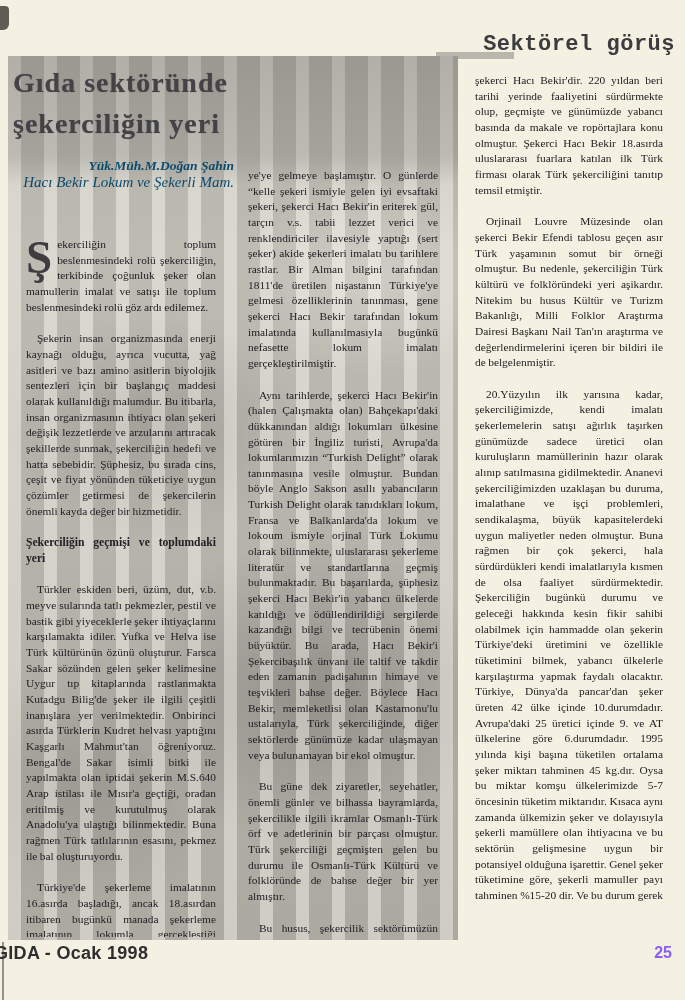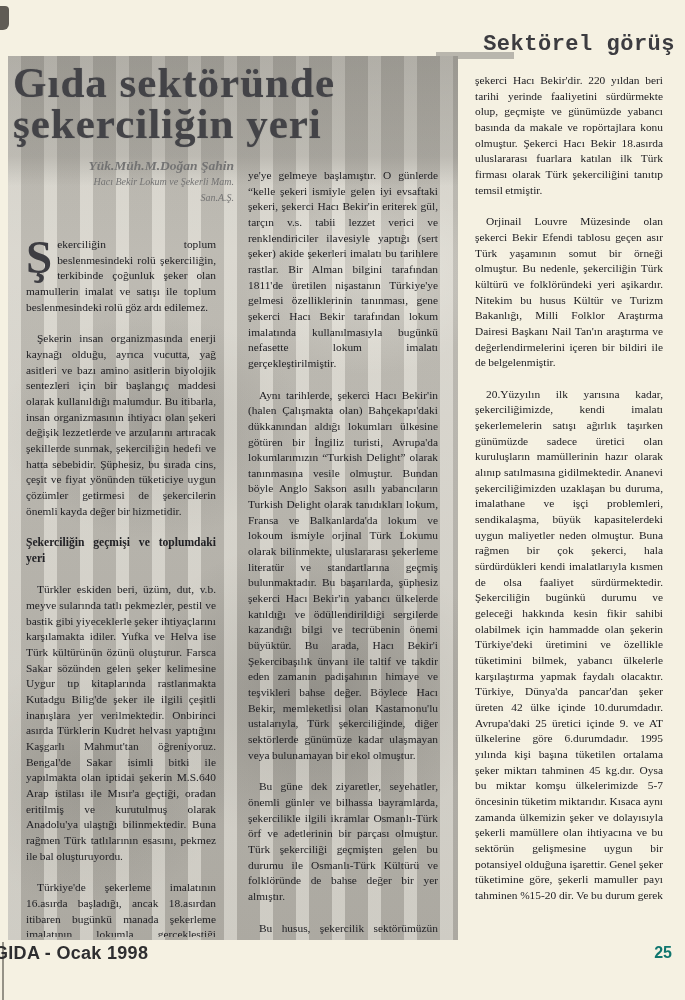--- a/index.html
+++ b/index.html
@@ -39,30 +39,30 @@
       repeating-linear-gradient(90deg, rgba(248,246,238,.40) 0px, rgba(248,246,238,.40) 13px, rgba(110,108,102,.10) 13px, rgba(110,108,102,.10) 36px),
       radial-gradient(ellipse 220px 160px at 32% 42%, rgba(80,78,74,.22), rgba(80,78,74,0) 70%),
       radial-gradient(ellipse 260px 220px at 68% 72%, rgba(60,58,54,.28), rgba(60,58,54,0) 70%),
       radial-gradient(ellipse 200px 180px at 18% 82%, rgba(90,88,82,.24), rgba(90,88,82,0) 70%),
       radial-gradient(ellipse 180px 140px at 80% 25%, rgba(245,243,235,.45), rgba(245,243,235,0) 70%),
       linear-gradient(180deg, #bcb9b1 0%, #c7c4bc 22%, #bebbb3 55%, #b3b0a8 100%);
   }
   
   .title {
     position:absolute; left:13px; top:62px; width:445px; margin:0;
-    font-size:43px; line-height:41px; font-weight:bold;
+    font-size:28px; line-height:41px; font-weight:bold;
     letter-spacing:1px; color:#434347;
     text-shadow:0 0 1px rgba(67,67,71,.5);
   }
   .author-block {
     position:absolute; left:10px; top:157px; width:224px;
-    text-align:right; color:#737373;
+    text-align:right; color:#0c4a6e;
   }
   .author-name { font-weight:bold; font-style:italic; font-size:13.5px; line-height:17px; }
-  .author-affil { font-style:italic; font-size:10px; line-height:16px; }
+  .author-affil { font-style:italic; font-size:15px; line-height:16px; }
   
   .col {
     position:absolute; width:222px;
     font-size:11.4px; line-height:15.65px;
     text-align:justify; color:#212125;
     word-spacing:-0.4px; overflow:hidden;
   }
   .col-left  { left:10px;  top:221px; height:716px; }
   .col-mid   { left:232px; top:152px; height:785px; }
   .col-right { left:459px; top:57px;  width:220px; height:850px; }
@@ -75,42 +75,41 @@
   }
   
   .footer-left {
     position:absolute; left:-6px; top:943px;
     font-family:"Liberation Sans", sans-serif;
     font-weight:bold; font-size:18px; color:#2e2e30; letter-spacing:.3px;
   }
   .page-number {
     position:absolute; right:13px; top:944px;
     font-family:"Liberation Sans", sans-serif;
-    font-weight:bold; font-size:16px; color:#0f766e;
+    font-weight:bold; font-size:16px; color:#8b5cf6;
   }
 </style>
 </head>
 <body>
 
 <div class="page">
 
   <div class="corner-mark"></div>
   <div class="edge-line"></div>
 
   <div class="header-rule"></div>
   <div class="header-text">Sektörel görüş</div>
 
   <div class="photo"></div>
 
   <h1 class="title"><span>Gıda sektöründe</span><br><span>şekerciliğin yeri</span></h1>
 
   <div class="author-block">
     <div class="author-name">Yük.Müh.M.Doğan Şahin</div>
     <div class="author-affil">Hacı Bekir Lokum ve Şekerli Mam.</div>
-    <div class="author-affil">San.A.Ş.</div>
   </div>
 
   <div class="col col-left">
     <p class="p"><span class="dropcap">Ş</span><span>ekerciliğin toplum beslenmesindeki rolü şekerciliğin, terkibinde çoğunluk şeker olan mamullerin imalat ve satışı ile toplum beslenmesindeki rolü göz ardı edilemez.</span></p>
     <p class="p indent">Şekerin insan organizmasında enerji kaynağı olduğu, ayrıca vucutta, yağ asitleri ve bazı amino asitlerin biyolojik sentezleri için bir başlangıç maddesi olarak kullanıldığı malumdur. Bu itibarla, insan organizmasının ihtiyacı olan şekeri değişik lezzetlerde ve arzularını artıracak şekillerde sunmak, şekerciliğin hedefi ve hatta sebebidir. Şüphesiz, bu sırada cins, çeşit ve fiyat yönünden tüketiciye uygun çözümler getirmesi de şekercilerin önemli kayda değer bir hizmetidir.</p>
     <h3 class="subhead">Şekerciliğin geçmişi ve toplumdaki yeri</h3>
     <p class="p indent">Türkler eskiden beri, üzüm, dut, v.b. meyve sularında tatlı pekmezler, pestil ve bastik gibi yiyeceklerle şeker ihtiyaçlarını karşılamakta idiler. Yufka ve Helva ise Türk kültürünün özünü oluşturur. Farsca Sakar sözünden gelen şeker kelimesine Uygur tıp kitaplarında rastlanmakta Kutadgu Bilig'de şeker ile ilgili çeşitli inanışlara yer verilmektedir. Onbirinci asırda Türklerin Kudret helvası yaptığını Kaşgarlı Mahmut'tan öğreniyoruz. Bengal'de Sakar isimli bitki ile yapılmakta olan iptidai şekerin M.S.640 Arap istilası ile Mısır'a geçtiği, oradan eritilmiş ve kurutulmuş olarak Anadolu'ya ulaştığı bilinmektedir. Buna rağmen Türk tatlılarının esasını, pekmez ile bal oluşturuyordu.</p>
     <p class="p indent">Türkiye'de şekerleme imalatının 16.asırda başladığı, ancak 18.asırdan itibaren bugünkü manada şekerleme imalatının lokumla gerçekleştiği bilinmektedir.</p>
     <p class="p indent">18.Asır sonlarında Avrupa'da kurulan rafinerilerde üretilen şeker, Türki-</p>
   </div>

